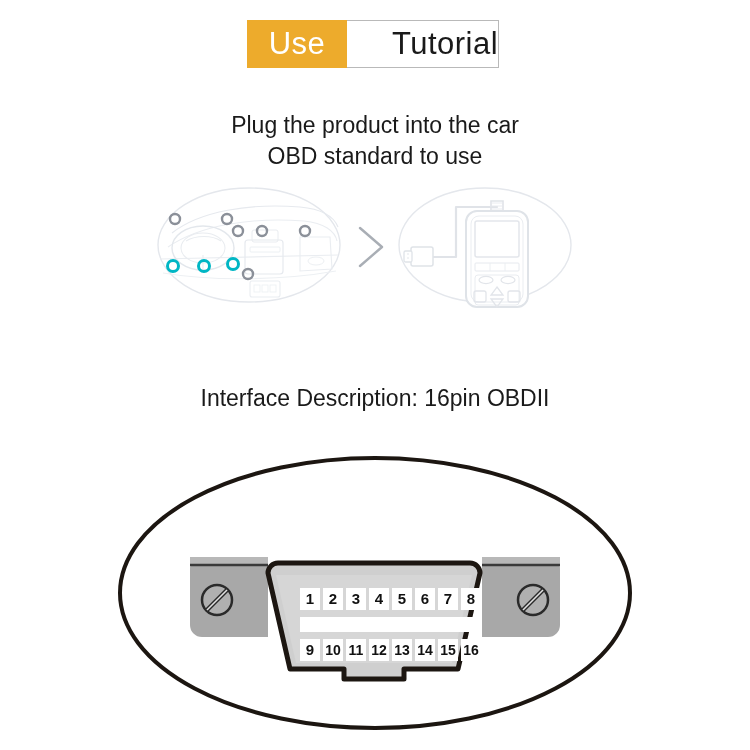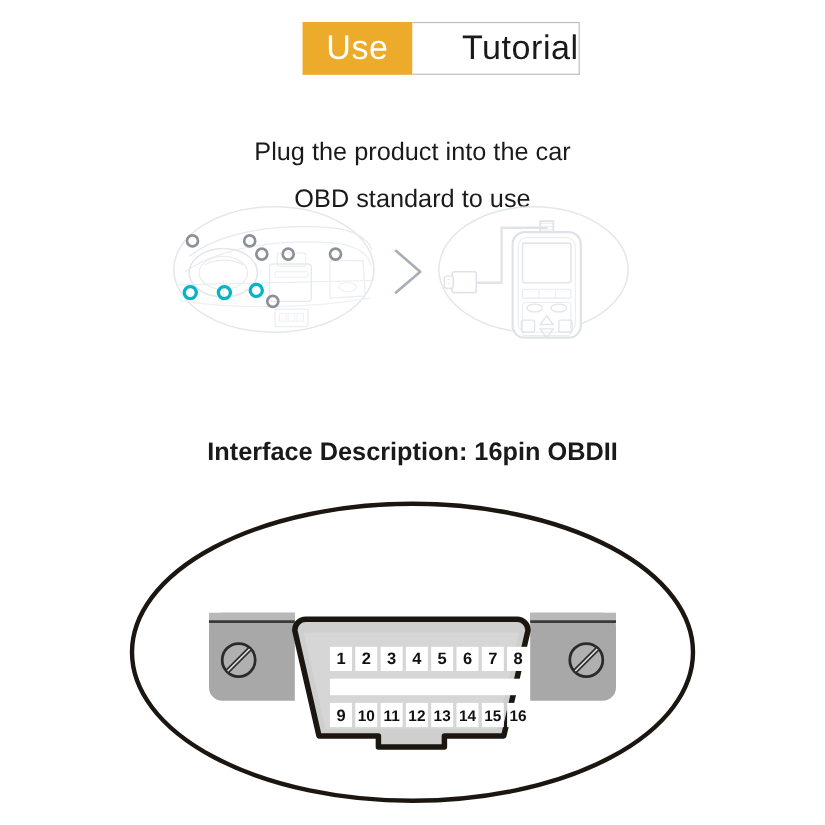--- a/index.html
+++ b/index.html
@@ -29,21 +29,20 @@
   }
   .badge-use {
     background: #edab2c;
     width: 100px;
     display: flex;
     align-items: center;
     justify-content: center;
     color: #ffffff;
     font-size: 31px;
     letter-spacing: 0.5px;
-    margin-left: 28px;
   }
   .badge-tutorial {
     background: #ffffff;
     border: 1px solid #b9b9b9;
     border-left: none;
     width: 152px;
     display: flex;
     align-items: center;
     justify-content: center;
     color: #1a1a1a;
@@ -57,22 +56,22 @@
   .caption {
     position: absolute;
     width: 750px;
     left: 0;
     text-align: center;
     color: #1a1a1a;
     font-size: 23px;
     line-height: 31px;
   }
   .caption-step { top: 110px; }
-  .caption-iface { top: 383px; font-weight: bold; }
-  .caption .line { display: block; margin-top: 12px; }
+  .caption-iface { top: 383px; }
+  .caption .line { display: block; }
 
   
   .illus-row {
     position: absolute;
     left: 0;
     top: 185px;
     width: 750px;
     height: 125px;
   }
   .illus-svg { display: block; }

